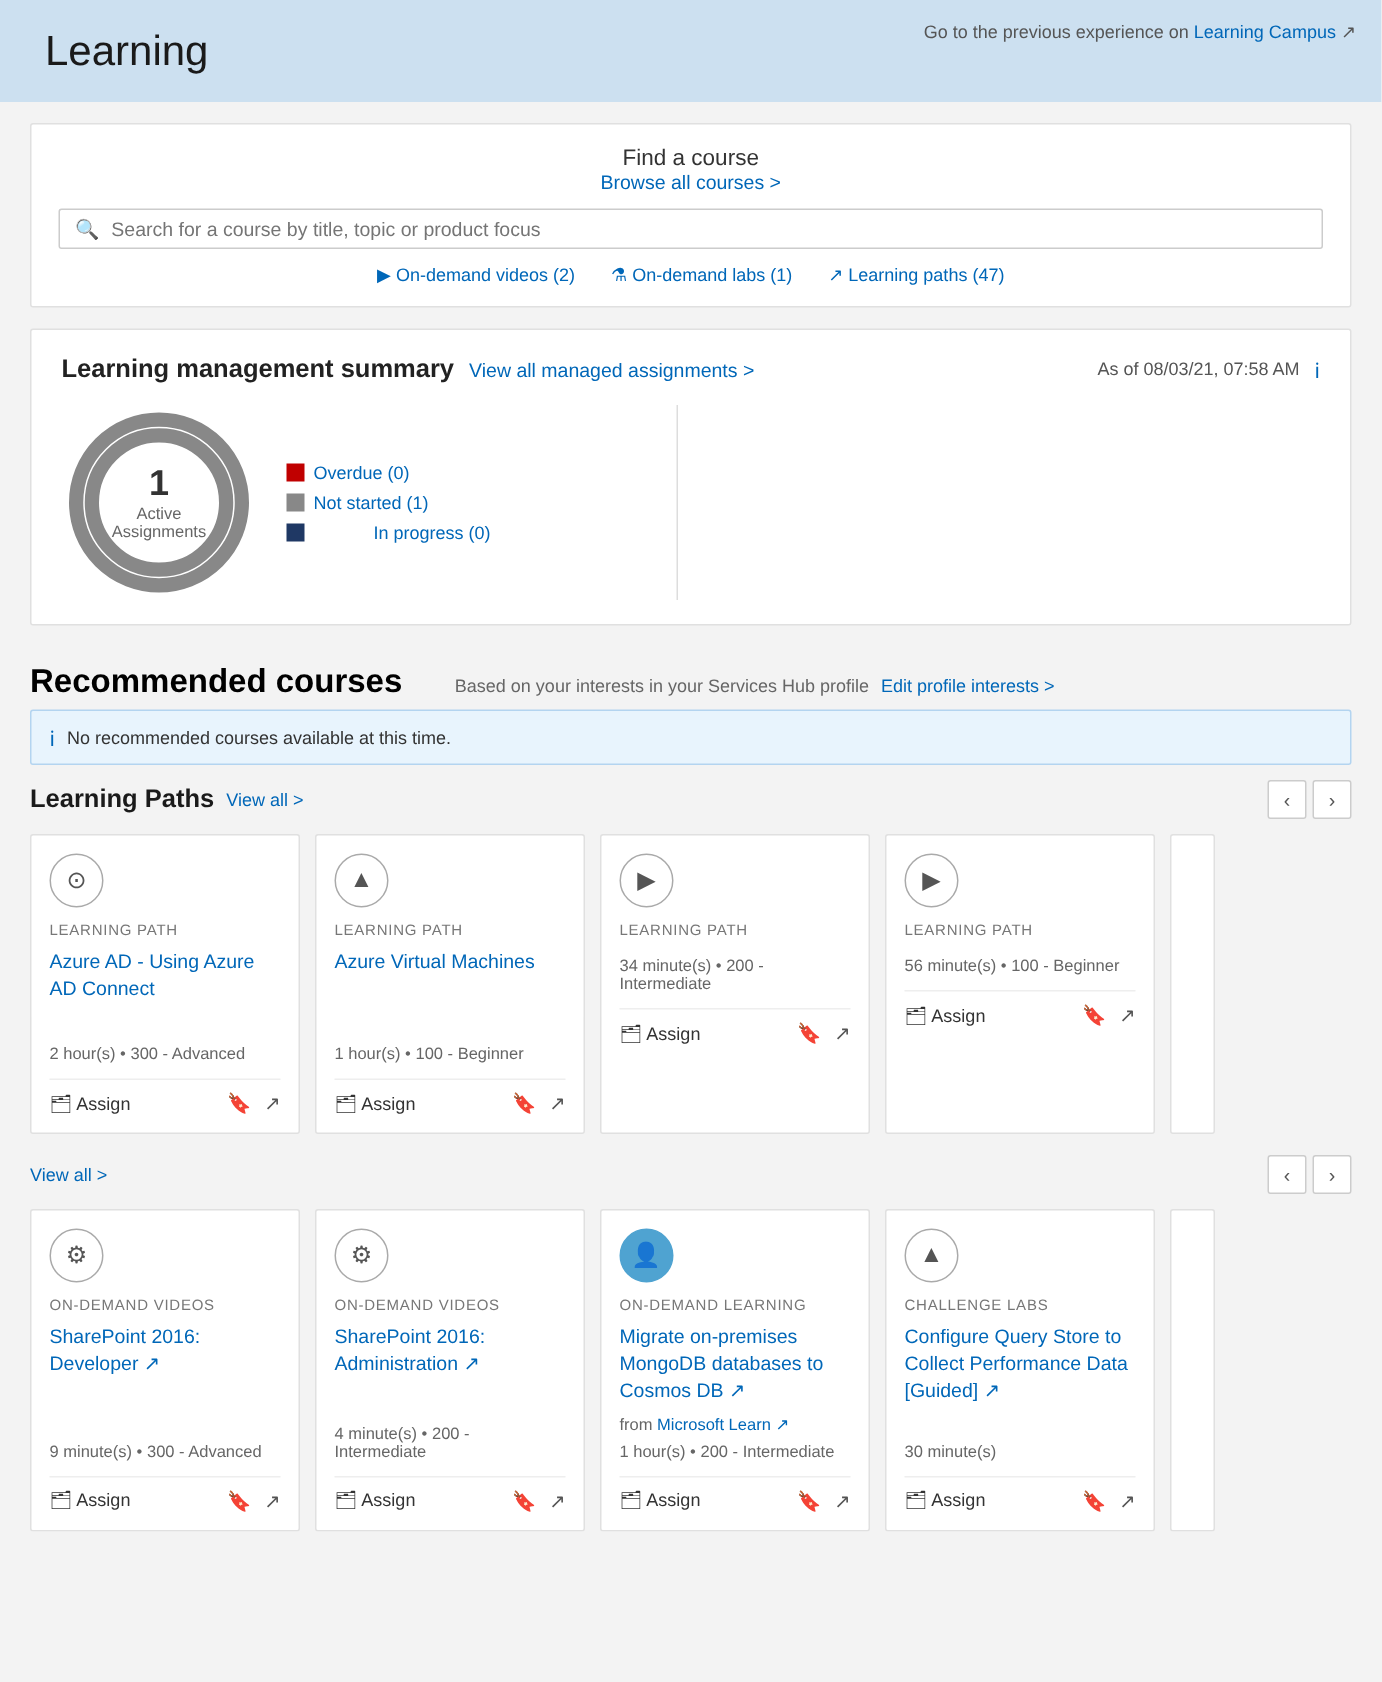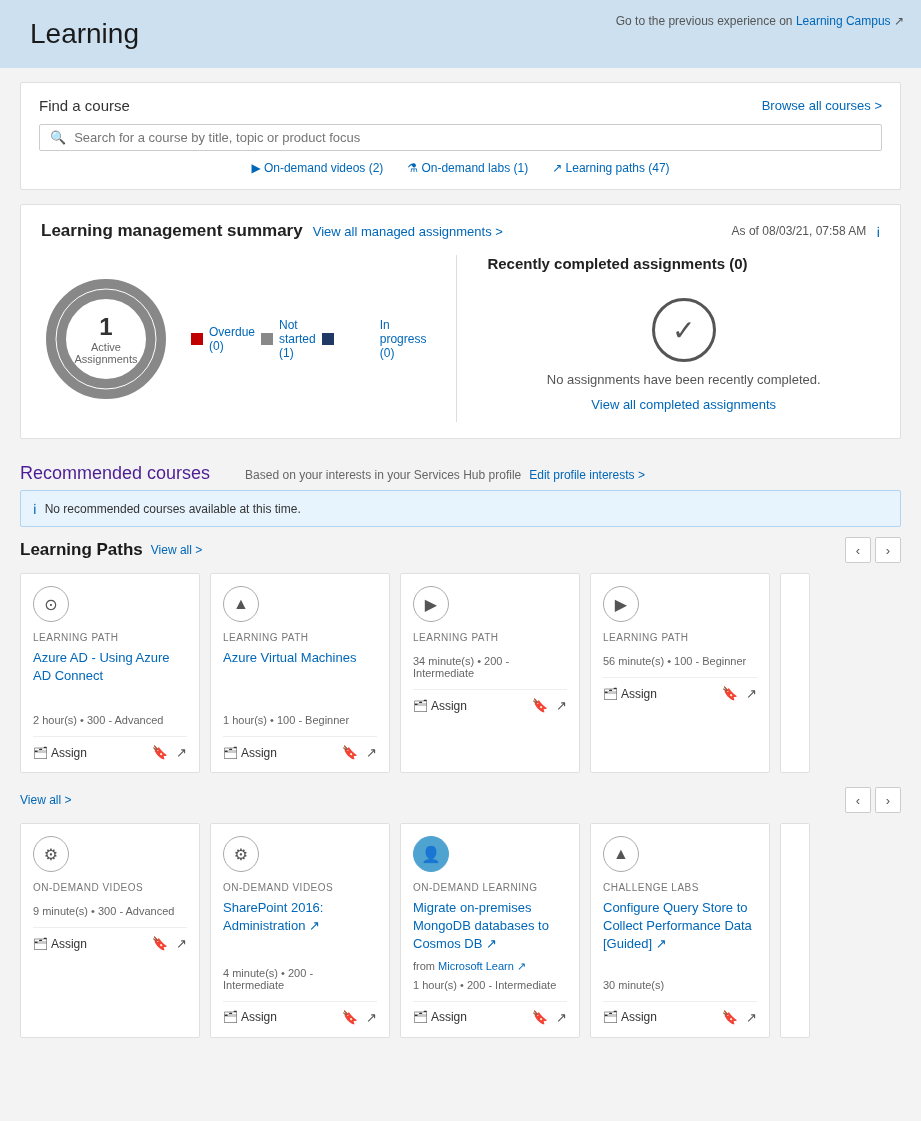--- a/index.html
+++ b/index.html
@@ -30,20 +30,21 @@
       border: 1px solid #e0e0e0;
       margin: 14px 20px;
       padding: 14px 18px;
       border-radius: 2px;
     }
     .search-row {
       display: flex;
       justify-content: space-between;
       align-items: center;
       margin-bottom: 10px;
+      flex-direction: column;
     }
     .find-course-label { font-size: 15px; font-weight: 400; color: #333; }
     .browse-all-link { color: #0067b8; font-size: 13px; text-decoration: none; }
     .search-input-wrapper {
       display: flex;
       align-items: center;
       border: 1px solid #ccc;
       border-radius: 2px;
       padding: 5px 10px;
       background: #fff;
@@ -96,21 +97,21 @@
     .donut-wrapper svg { width: 130px; height: 130px; }
     .donut-center {
       position: absolute;
       top: 50%; left: 50%;
       transform: translate(-50%, -50%);
       text-align: center;
     }
     .donut-center .number { font-size: 24px; font-weight: 600; color: #333; }
     .donut-center .label { font-size: 11px; color: #666; }
 
-    .donut-legend { display: flex; gap: 6px; }
+    .donut-legend { display: flex; flex-direction: column; gap: 6px; }
     .legend-item { display: flex; align-items: center; gap: 6px; font-size: 12px; }
     .legend-color { width: 12px; height: 12px; flex-shrink: 0; }
 
     .lms-divider { width: 1px; background: #ddd; align-self: stretch; margin: 0 10px; }
 
     .lms-right { flex: 1; }
     .lms-right h3 { font-size: 15px; font-weight: 600; margin-bottom: 16px; color: #222; }
     .completed-empty {
       display: flex;
       flex-direction: column;
@@ -128,21 +129,21 @@
     .completed-empty p { font-size: 13px; color: #555; }
     .completed-empty a { color: #0067b8; font-size: 13px; text-decoration: none; }
 
     
     .section-header {
       display: flex;
       align-items: baseline;
       gap: 8px;
       padding: 10px 20px 6px 20px;
     }
-    .section-title { font-size: 18px; font-weight: 400; color: #4c1d95; }
+    .section-title { font-size: 22px; font-weight: 700; color: #000000; }
     .section-subtitle { font-size: 12px; color: #666; padding-left: 27px; }
     .section-link { color: #0067b8; font-size: 12px; text-decoration: none; }
 
     .info-bar {
       background: #e8f4fd;
       border: 1px solid #b3d4f0;
       border-radius: 2px;
       margin: 0 20px 10px 20px;
       padding: 8px 12px;
       font-size: 12px;
@@ -309,28 +310,20 @@
         </div>
         <div class="legend-item">
           <div class="legend-color" style="background:#1f3864;"></div>
           <span style="color:#0067b8;cursor:pointer;margin-left:40px;">In progress (0)</span>
         </div>
       </div>
     </div>
 
     <div class="lms-divider"></div>
 
-    <div class="lms-right">
-      <h3>Recently completed assignments (0)</h3>
-      <div class="completed-empty">
-        <div class="check-circle">✓</div>
-        <p>No assignments have been recently completed.</p>
-        <a href="#">View all completed assignments</a>
-      </div>
-    </div>
   </div>
 </div>
 
 <div class="section-header">
   <span class="section-title">Recommended courses</span>
   <span class="section-subtitle">Based on your interests in your Services Hub profile</span>
   <a href="#" class="section-link">Edit profile interests &gt;</a>
 </div>
 <div class="info-bar">
   <span class="info-icon">ℹ</span>
@@ -406,20 +399,21 @@
     <a href="#" class="view-all-link">View all &gt;</a>
     <div class="nav-arrows">
       <button class="nav-arrow">‹</button>
       <button class="nav-arrow">›</button>
     </div>
   </div>
   <div class="cards-row">
     <div class="course-card">
       <div class="card-icon-wrap">⚙</div>
       <div class="card-type-label">ON-DEMAND VIDEOS</div>
+      <div class="card-title">SharePoint 2016: Developer ↗</div>
       <div class="card-meta">9 minute(s)  •  300 - Advanced</div>
       <div class="card-footer">
         <button class="assign-btn">🗂 Assign</button>
         <div class="card-actions">
           <span class="card-action-icon">🔖</span>
           <span class="card-action-icon">↗</span>
         </div>
       </div>
     </div>
     <div class="course-card">

